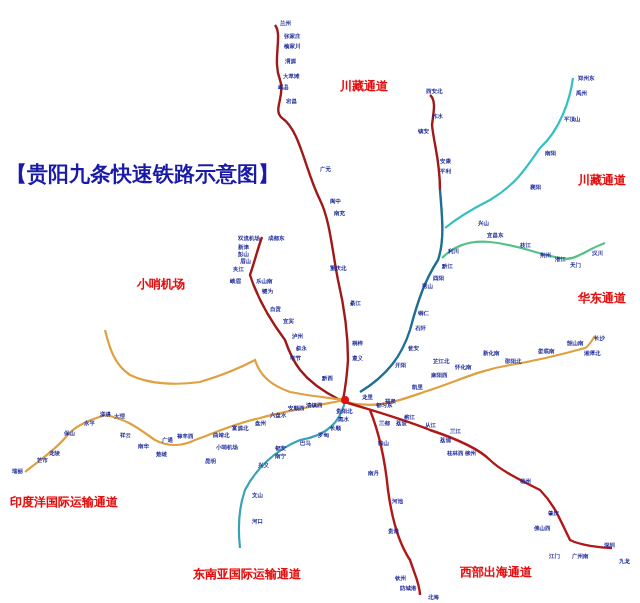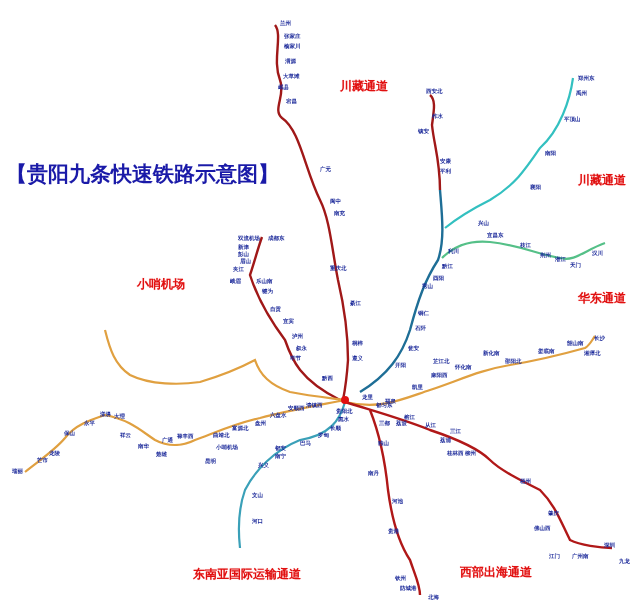--- a/index.html
+++ b/index.html
@@ -78,20 +78,21 @@
 
     <circle cx="345" cy="400" r="4" fill="#e01010"></circle>
   </svg>
 
   <div class="title">【贵阳九条快速铁路示意图】</div>
 
   <div class="corridor-label" style="left:340px; top:78px;">川藏通道</div>
   <div class="corridor-label" style="left:578px; top:172px;">川藏通道</div>
   <div class="corridor-label" style="left:578px; top:290px;">华东通道</div>
   <div class="corridor-label" style="left:137px; top:276px;">小哨机场</div>
+  <div class="corridor-label" style="left:10px; top:494px;">印度洋国际运输通道</div>
   <div class="corridor-label" style="left:193px; top:566px;">东南亚国际运输通道</div>
   <div class="corridor-label" style="left:460px; top:564px;">西部出海通道</div>
 
   <div class="st" style="left:280px; top:20px;">兰州</div>
   <div class="st" style="left:284px; top:33px;">张家庄</div>
   <div class="st" style="left:284px; top:43px;">榆家川</div>
   <div class="st" style="left:285px; top:58px;">渭源</div>
   <div class="st" style="left:283px; top:73px;">大草滩</div>
   <div class="st" style="left:278px; top:84px;">岷县</div>
   <div class="st" style="left:286px; top:98px;">宕昌</div>

